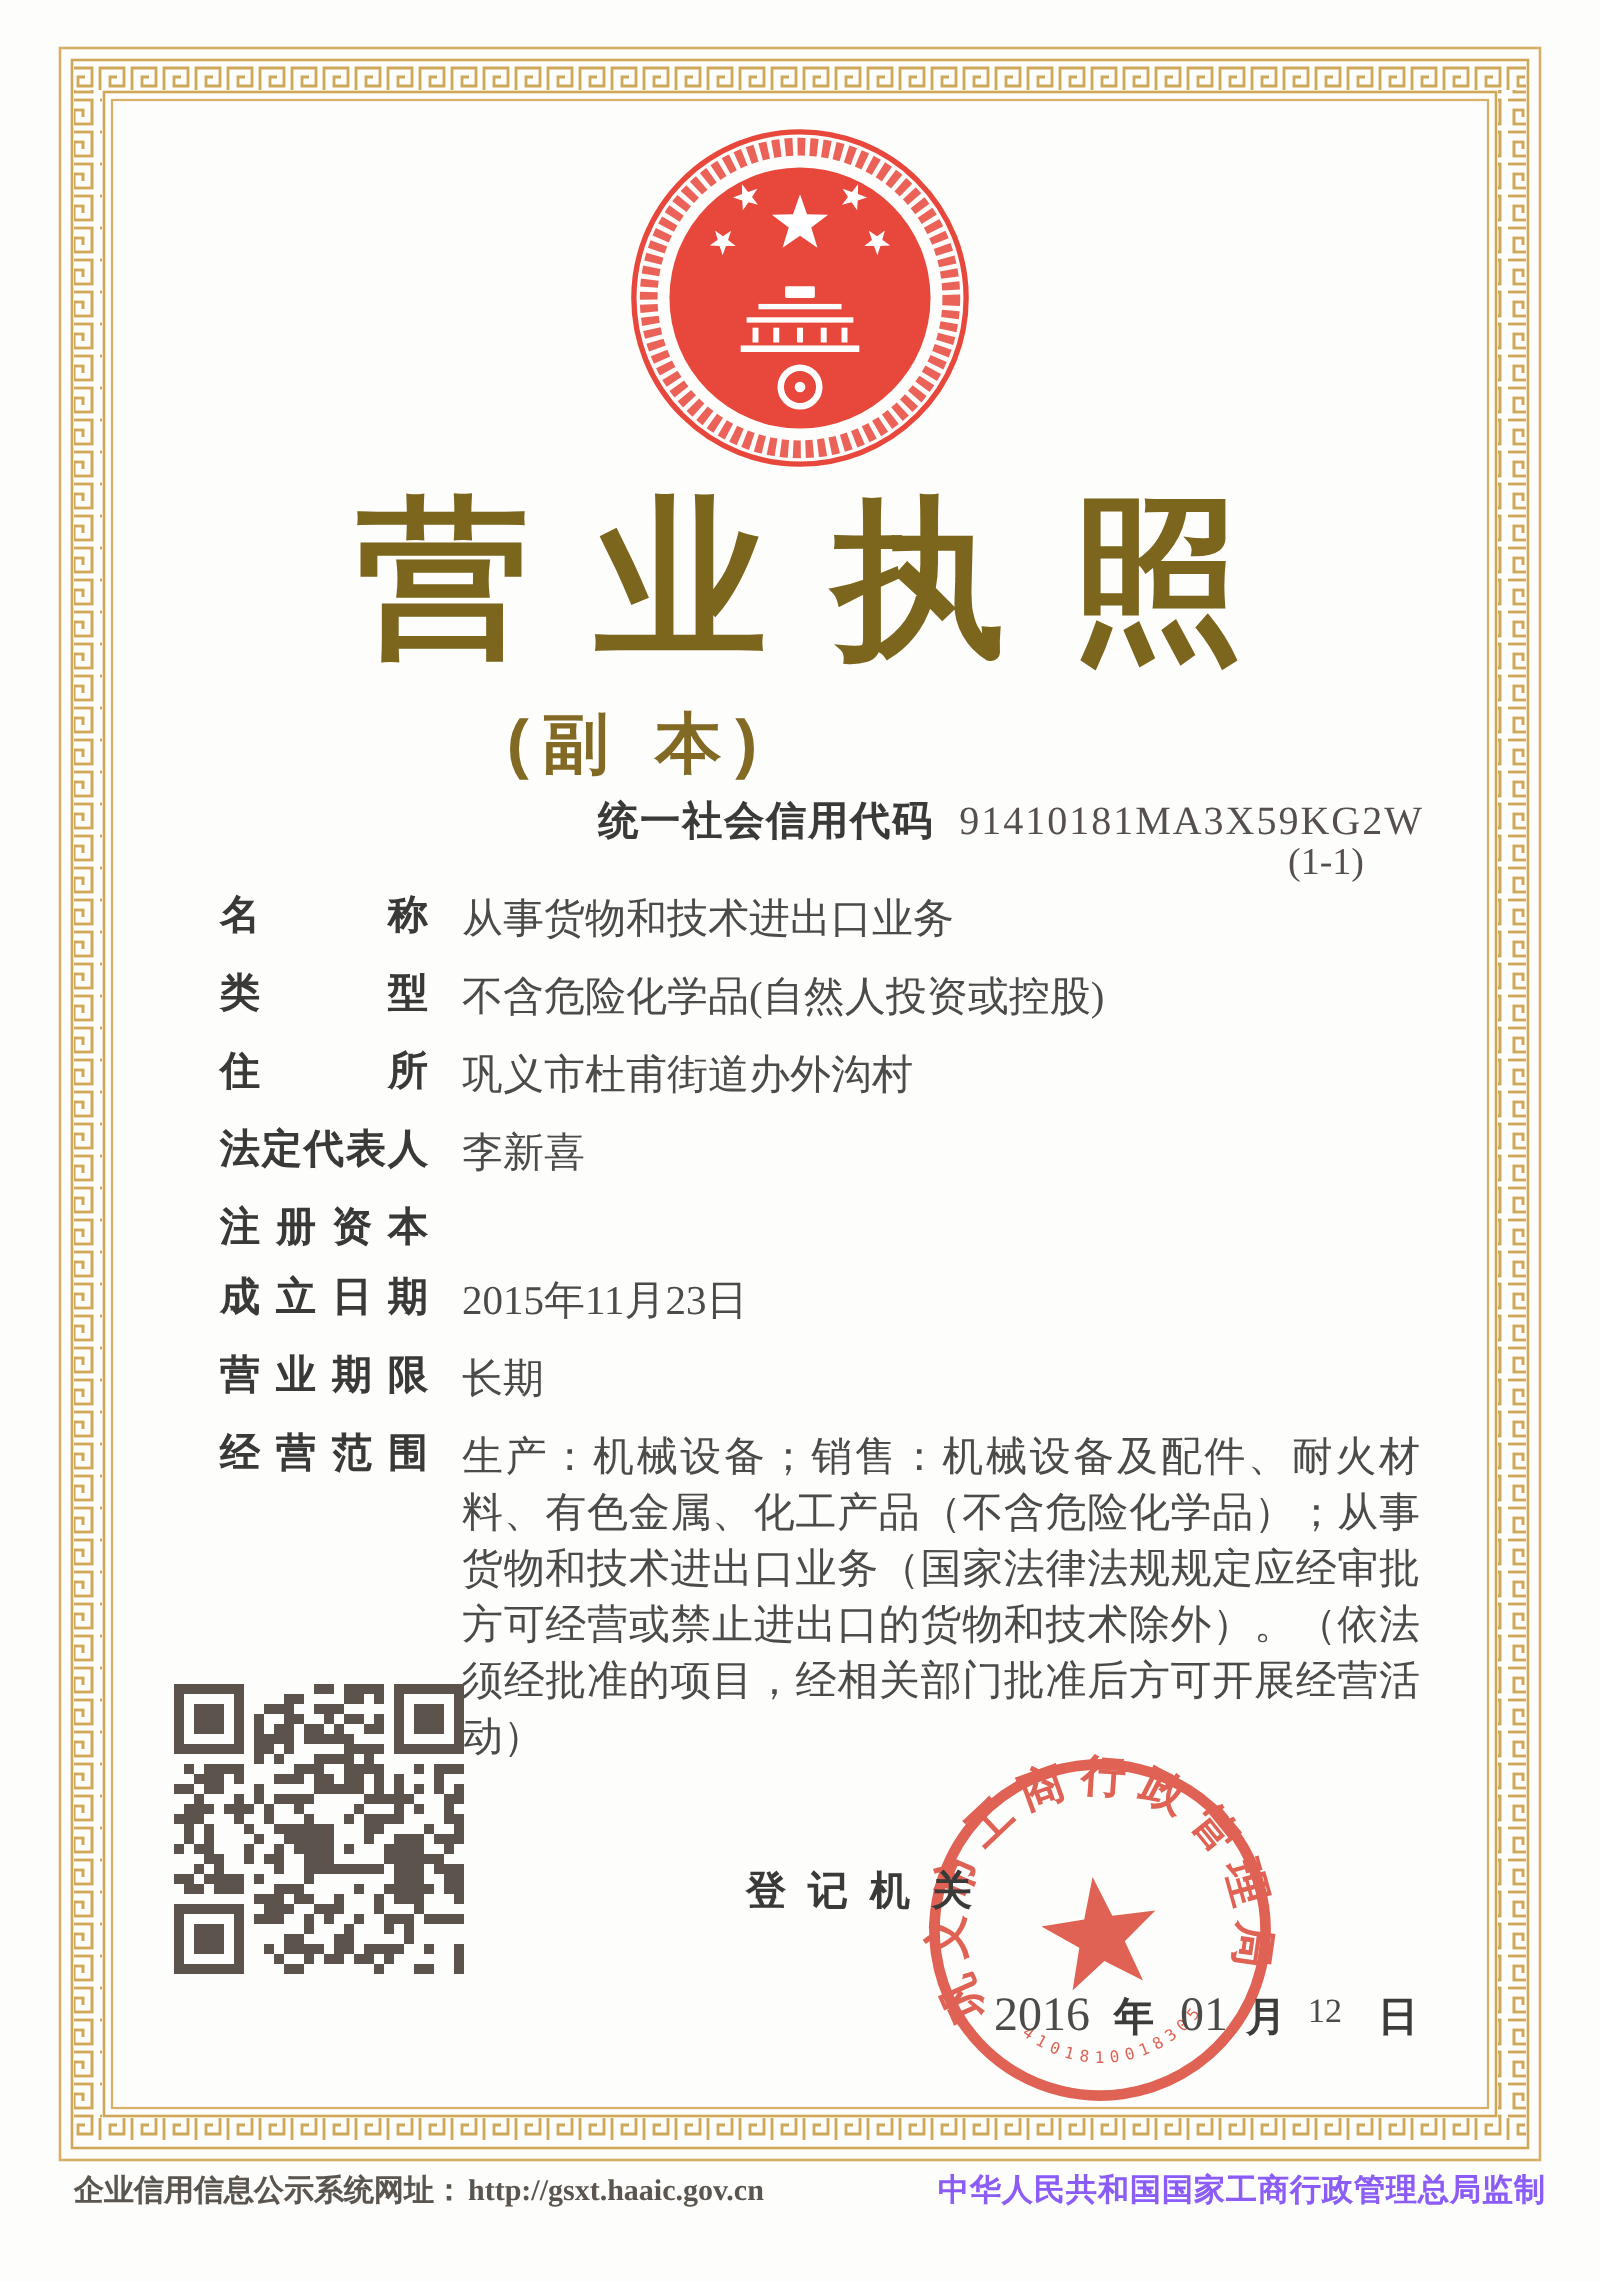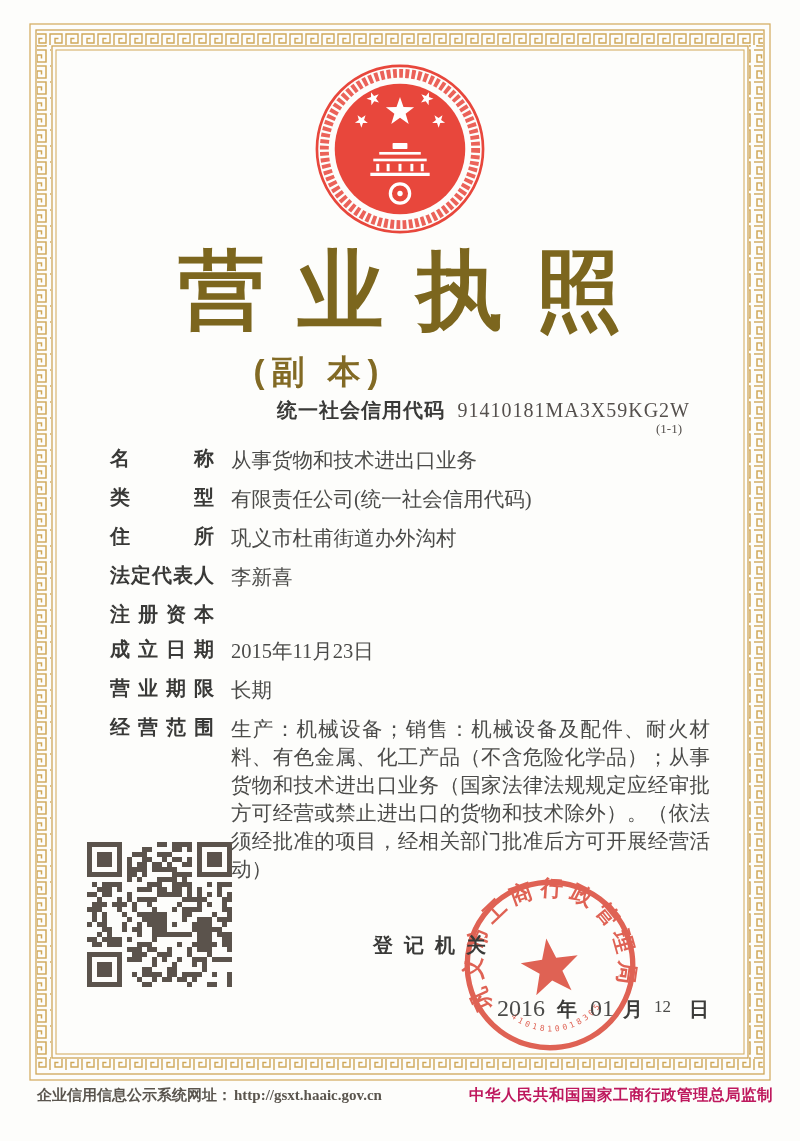--- a/index.html
+++ b/index.html
@@ -13,26 +13,26 @@
   
   .emblem{position:absolute;left:311px;top:60px;width:178px;height:180px;}
 
   
   .title{position:absolute;left:0;top:243px;width:800px;text-align:center;
          font-size:86px;font-weight:900;color:#7c661e;letter-spacing:33px;
          text-indent:33px;line-height:1.1;font-family:"Liberation Sans","DejaVu Sans",sans-serif;}
   .subtitle{position:absolute;left:0;top:350px;width:639px;text-align:center;
             font-size:33px;font-weight:700;color:#826a24;letter-spacing:7px;}
 
-  .code-line{position:absolute;top:397px;left:0;width:690px;text-align:right;white-space:nowrap;}
+  .code-line{position:absolute;top:397px;left:0;width:690px;text-align:right;white-space:nowrap;padding-left:22px;}
   .code-label{font-size:20px;font-weight:800;color:#3a3a38;letter-spacing:1px;}
   .code-value{font-size:20px;color:#55504d;font-family:"Liberation Serif","DejaVu Serif",serif;
               letter-spacing:1px;margin-left:8px;}
   .page-note{position:absolute;top:421px;left:0;width:682px;text-align:right;
-             font-size:13px;color:#55504d;font-family:"Liberation Serif","DejaVu Serif",serif;}
+             font-size:19px;color:#55504d;font-family:"Liberation Serif","DejaVu Serif",serif;}
 
   
   .fields{position:absolute;left:110px;top:446px;width:600px;}
   .field-row{display:flex;align-items:flex-start;margin-bottom:11px;min-height:23px;}
   .flabel{display:flex;justify-content:space-between;width:104px;flex:none;
           font-size:20px;font-weight:800;color:#39393 7;color:#393937;line-height:24px;}
   .fvalue{margin-left:17px;font-size:20.5px;color:#4b4b49;line-height:28px;
           font-family:"Liberation Serif","DejaVu Serif",serif;width:479px;text-align:justify;}
 
   
@@ -53,21 +53,21 @@
   .date-line .num-small{font-size:17px;vertical-align:4px;}
   .date-line .unit{font-size:20px;font-weight:700;color:#3c3c3a;
                    font-family:"Liberation Sans",sans-serif;}
   .gap1{margin-left:12px;} .gap2{margin-left:13px;} .gap3{margin-left:9px;}
   .gap4{margin-left:11px;} .gap5{margin-left:18px;}
 
   
   .footer-left{position:absolute;left:37px;top:1086px;font-size:15px;color:#5a554e;
                font-weight:600;font-family:"Liberation Serif","DejaVu Serif",serif;}
   .footer-left .url{font-weight:700;margin-left:2px;}
-  .footer-right{position:absolute;right:27px;top:1085px;font-size:15.5px;color:#be185d;
+  .footer-right{position:absolute;right:27px;top:1085px;font-size:15.5px;color:#8b5cf6;
                 font-weight:700;font-family:"Liberation Serif","DejaVu Serif",serif;
                 letter-spacing:0.5px;}
 </style>
 </head>
 <body>
 
 <div class="page">
 
   <svg class="frame-svg" viewBox="0 0 800 1141" xmlns="http://www.w3.org/2000/svg">
     <defs>
@@ -136,21 +136,21 @@
           <span>名</span>
           <span>称</span>
         </span>
       <span class="fvalue">从事货物和技术进出口业务</span>
     </div>
     <div class="field-row">
       <span class="flabel justify">
           <span>类</span>
           <span>型</span>
         </span>
-      <span class="fvalue">有限责任公司(统一社会信用代码)</span>
+      <span class="fvalue">不含危险化学品(自然人投资或控股)</span>
     </div>
     <div class="field-row">
       <span class="flabel justify">
           <span>住</span>
           <span>所</span>
         </span>
       <span class="fvalue">巩义市杜甫街道办外沟村</span>
     </div>
     <div class="field-row">
       <span class="flabel justify">

